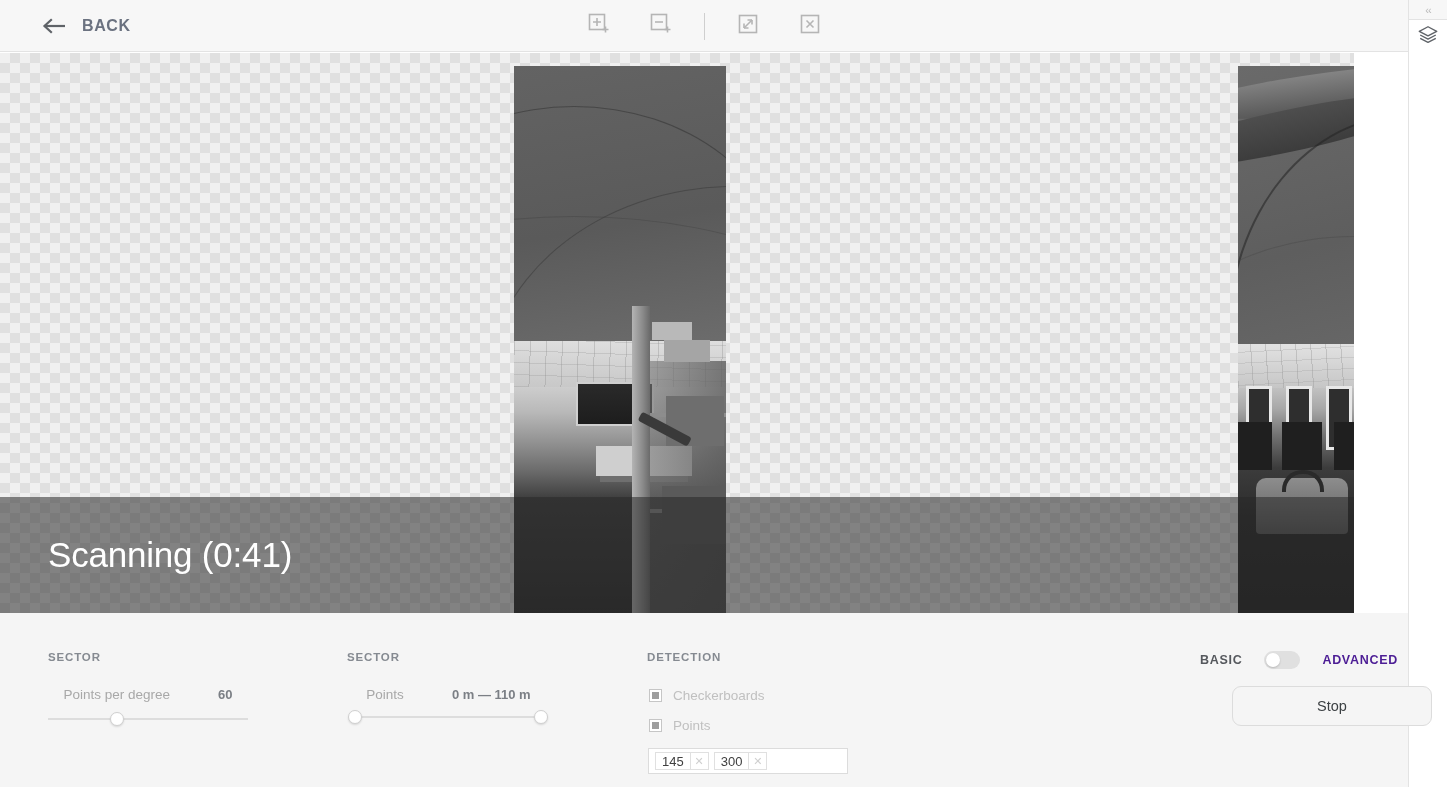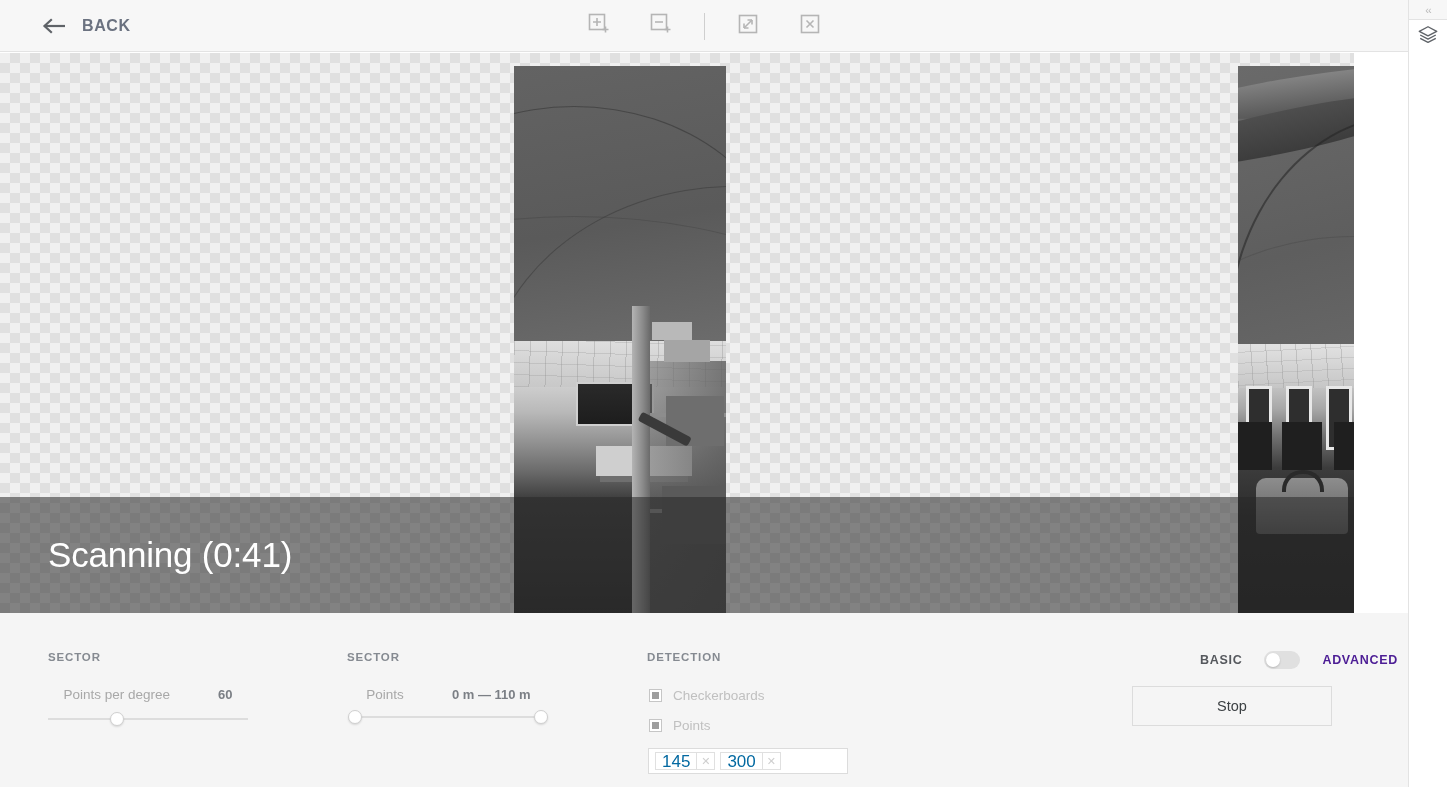--- a/index.html
+++ b/index.html
@@ -269,21 +269,21 @@
 
   .tag-input {
     position: absolute; display: flex; align-items: center; gap: 5px;
     border: 1px solid #dcdcdc; background: #ffffff;
     padding: 4px 6px; height: 26px;
   }
   .chip { display: flex; align-items: center; height: 18px; }
   .chip-text {
     border: 1px solid #e0e0e0; border-right: none;
     padding: 0 6px; line-height: 18px; height: 100%;
-    font-size: 17px; color: #0369a1;
+    font-size: 13px; color: #404040;
   }
   .chip-x {
     border: 1px solid #e0e0e0; width: 19px; height: 100%;
     display: flex; align-items: center; justify-content: center;
     cursor: pointer; color: #cfcfcf; font-size: 11px;
   }
 
   
   .mode-row {
     position: absolute; display: flex; align-items: center; gap: 22px;
@@ -480,16 +480,16 @@
     </div>
 
     <div class="mode-row" style="left:1200px; top:38px;">
       <span class="mode-basic">BASIC</span>
       <span class="toggle">
         <span class="tknob"></span>
       </span>
       <span class="mode-adv">ADVANCED</span>
     </div>
 
-    <button class="stop-btn" style="left:1132px; top:73px;">Stop</button>
+    <button class="stop-btn" style="left:1232px; top:73px;border-radius:9px;">Stop</button>
   </div>
 
 </div>
 
 </body></html>

